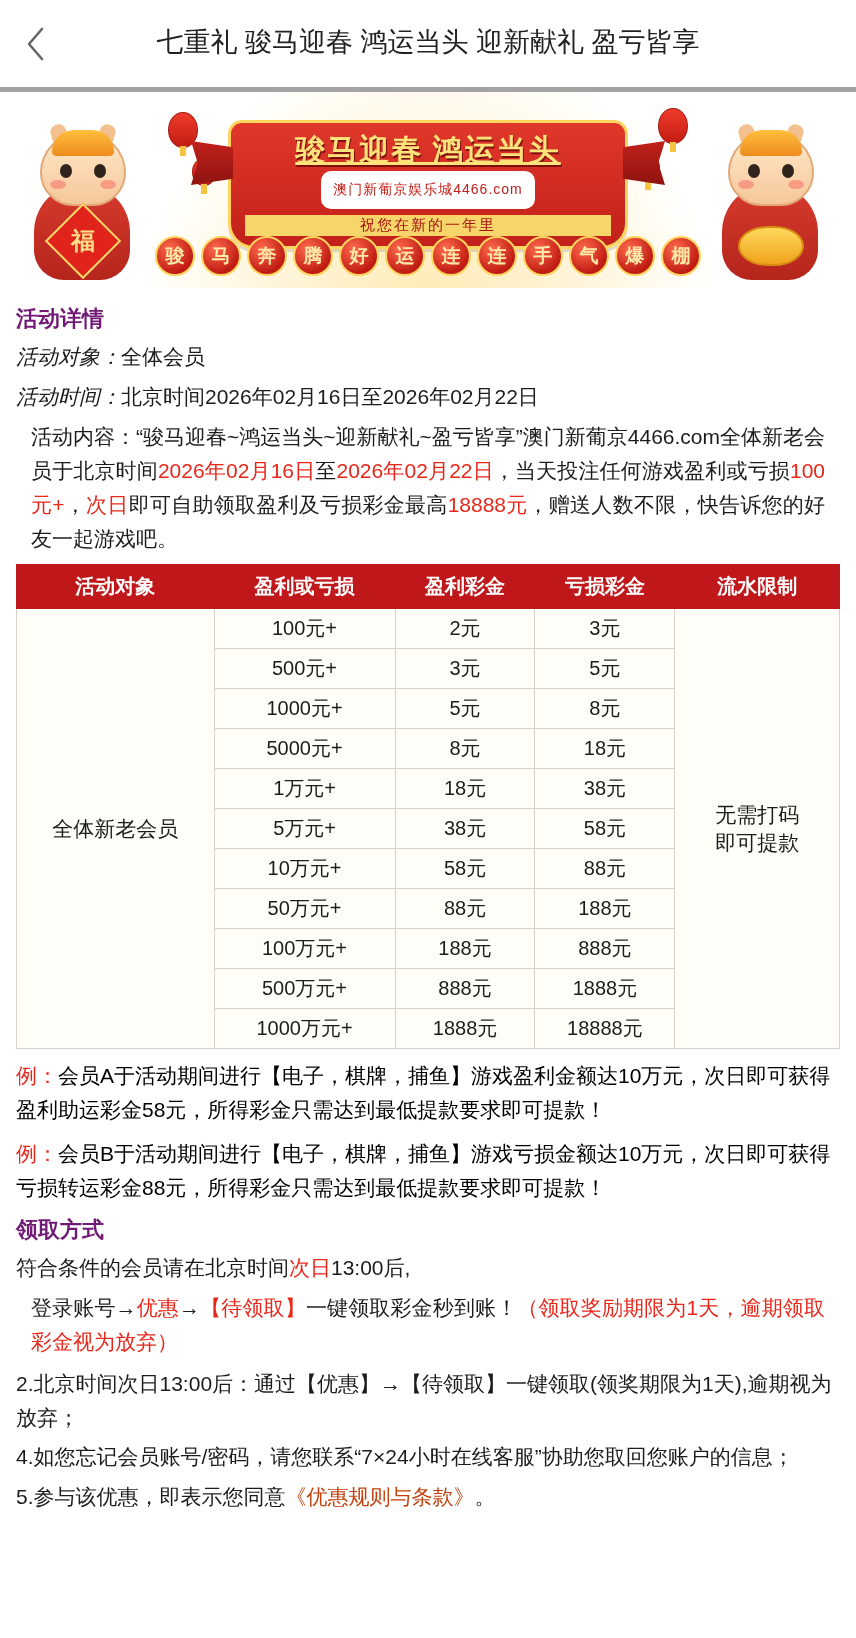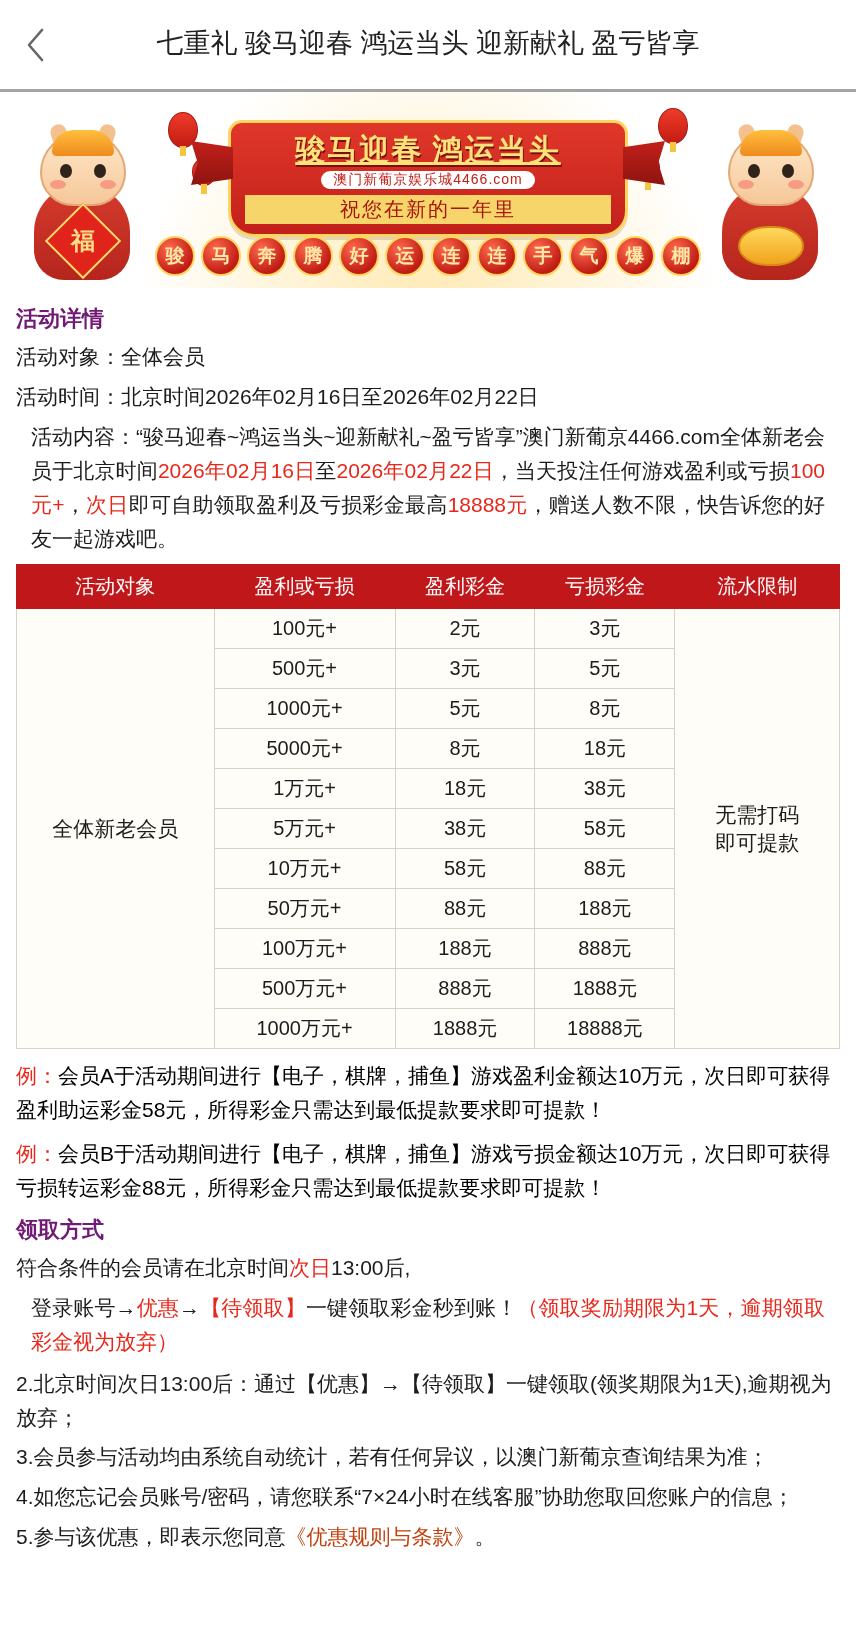--- a/index.html
+++ b/index.html
@@ -9,21 +9,21 @@
     background: #ffffff;
     font-family: "Liberation Sans", "DejaVu Sans", sans-serif;
   }
   body { width: 856px; min-height: 1638px; position: relative; }
 
   
   .header {
     position: relative;
     width: 100%;
     min-height: 92px;
-    border-bottom: 3px solid #a3a3a3;
+    border-bottom: 5px solid #a3a3a3;
     display: flex;
     align-items: center;
     justify-content: center;
     background: #ffffff;
     padding: 8px 60px 10px 60px;
   }
   .back-btn {
     position: absolute;
     left: 14px;
     top: 50%;
@@ -161,29 +161,29 @@
     text-shadow: 1px 2px 0 #7c100c;
     font-family: "Liberation Serif", "DejaVu Serif", serif;
     text-decoration: underline;
   }
   .ribbon-sub {
     margin-top: 5px;
     display: inline-block;
     background: #ffffff;
     color: #c2201a;
     font-size: 14px;
-    padding: 0 12px;
+    padding: 10px 12px;
     border-radius: 10px;
     letter-spacing: 1px;
   }
   .ribbon-sub2 {
     margin-top: 6px;
     background: #f6d56a;
     color: #a8140f;
-    font-size: 20px;
+    font-size: 15px;
     border-radius: 0;
     padding: 1px 10px;
     letter-spacing: 2px;
   }
   
   .bead-row {
     position: absolute;
     left: 50%; transform: translateX(-50%);
     bottom: 12px;
     display: flex; gap: 6px;
@@ -212,34 +212,34 @@
     color: #1c1c1c;
   }
   .para {
     margin: 0 15px 8px;
     font-size: 21px;
     line-height: 1.62;
     color: #1c1c1c;
     text-align: justify;
   }
   .red { color: #e8271a; }
-  .label { display: inline-block; }
+  .label { display: inline-block; font-style: italic; }
 
   
   table.promo {
     width: 100%;
     border-collapse: collapse;
     margin: 8px 0 10px;
     table-layout: fixed;
     font-size: 20px;
   }
   table.promo th {
     background: #c0171a;
     color: #ffffff;
-    font-weight: 400;
+    font-weight: 700;
     border: 1px solid #c0171a;
     padding: 8px 12px;
     text-align: center;
     font-size: 20px;
   }
   table.promo td {
     border: 1px solid #d8d2c8;
     padding: 6px 2px;
     text-align: center;
     color: #1c1c1c;
@@ -442,19 +442,18 @@
     <span>符合条件的会员请在北京时间</span><span class="red">次日</span><span>13:00后,</span>
   </p>
 
   <p class="para">
     <span>登录账号→</span><span class="red">优惠</span><span>→</span><span class="red">【待领取】</span><span>一键领取彩金秒到账！</span><span class="red">（领取奖励期限为1天，逾期领取彩金视为放弃）</span>
   </p>
 
 
   <div class="rules">
     <p>2.北京时间次日13:00后：通过【优惠】→【待领取】一键领取(领奖期限为1天),逾期视为放弃；</p>
-    <p>3.会员参与活动均由系统自动统计，若有任何异议，以澳门新葡京查询结果为准；</p>
     <p>4.如您忘记会员账号/密码，请您联系“7×24小时在线客服”协助您取回您账户的信息；</p>
     <p>
       <span>5.参与该优惠，即表示您同意</span><span class="link">《优惠规则与条款》</span><span>。</span>
     </p>
   </div>
 </div>
 
 </body></html>

